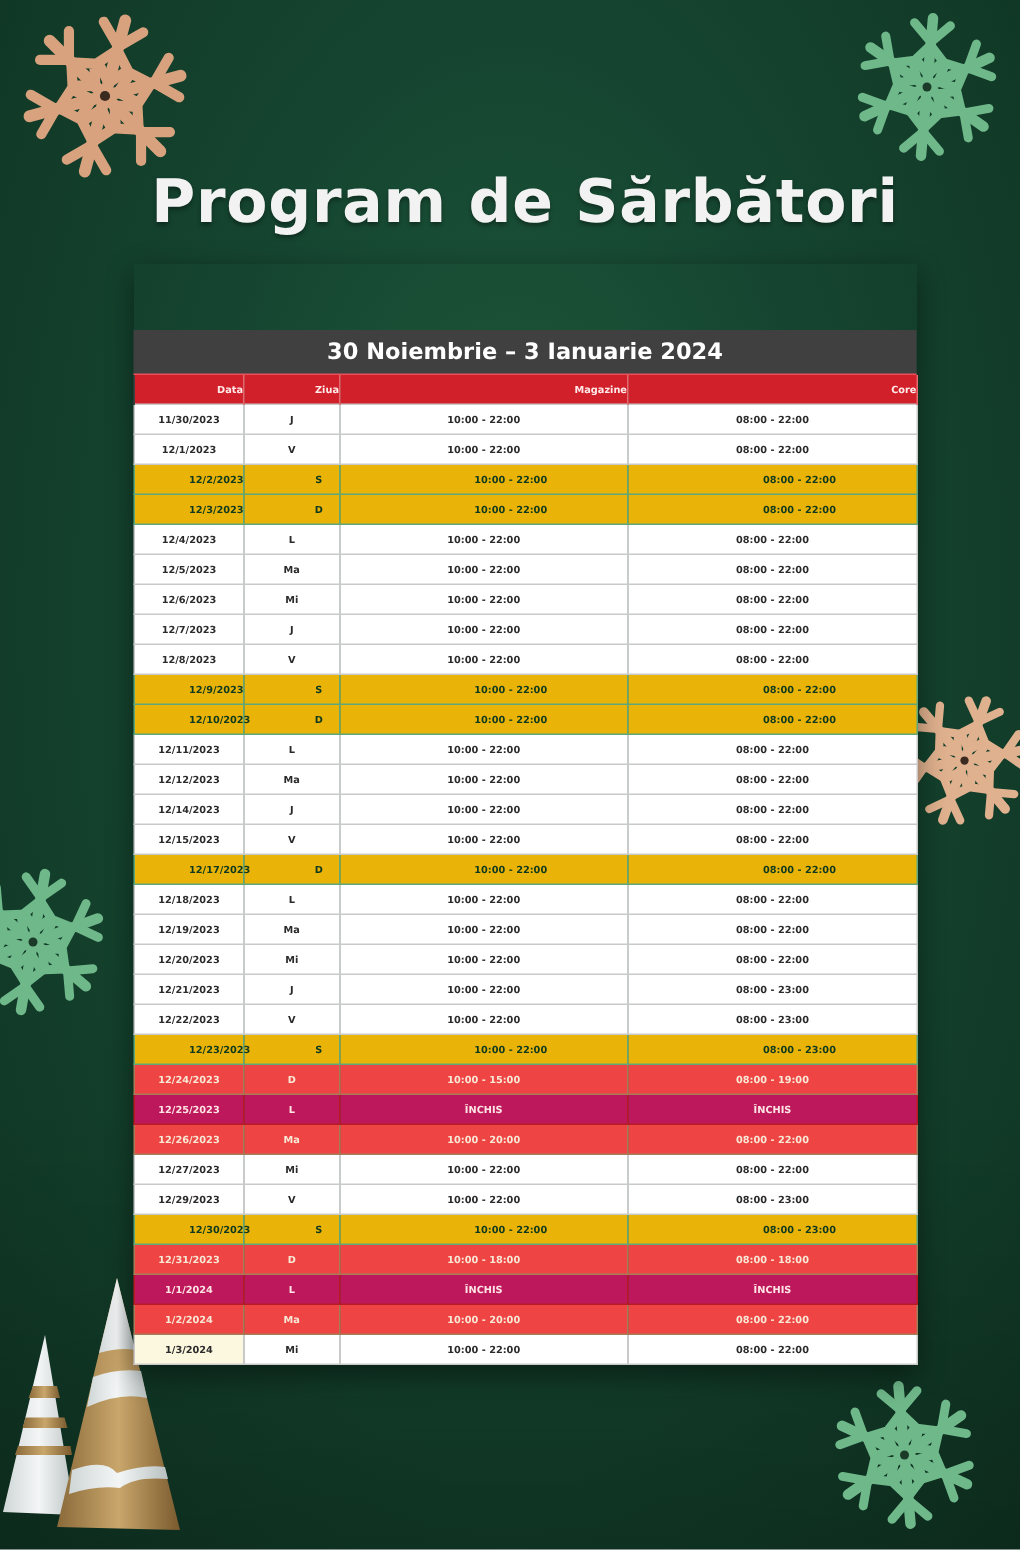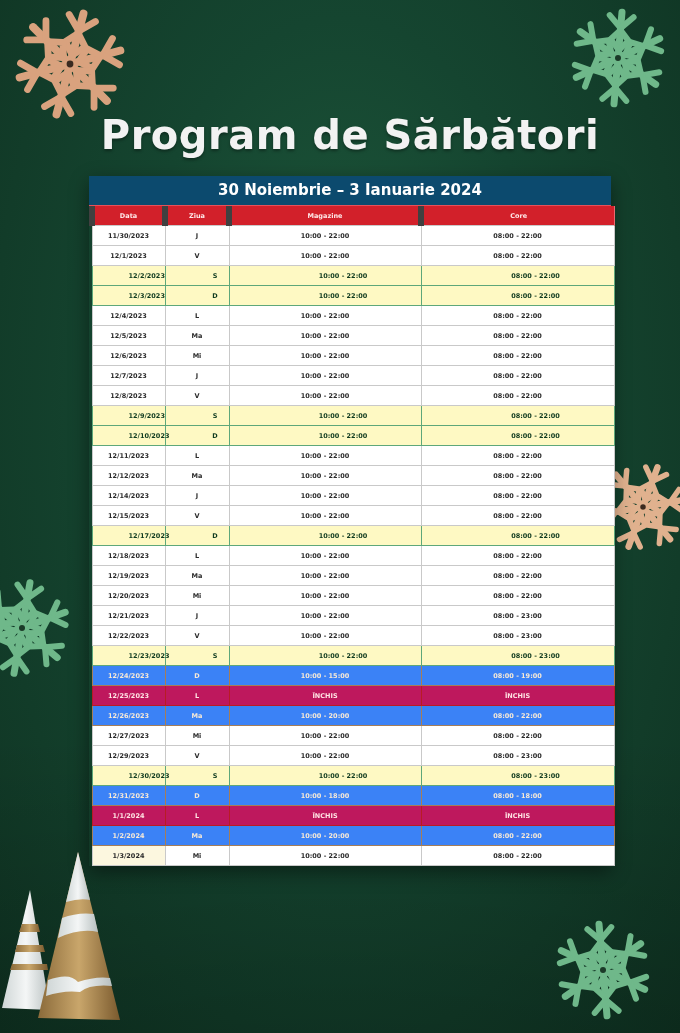--- a/index.html
+++ b/index.html
@@ -17,41 +17,43 @@
       position: absolute; top: 112px; left: 0; width: 700px; text-align: center;
       color: #f2f2f2; font-weight: bold; font-size: 40px; letter-spacing: 0.5px;
       text-shadow: 0 2px 3px rgba(0,0,0,0.35);
       font-family: "DejaVu Sans", sans-serif;
     }
     .table-wrap {
       position: absolute; left: 89px; top: 176px; width: 522px;
       box-shadow: 0 6px 18px rgba(0,0,0,0.45);
     }
     .range-header {
-      background: #0c4a6e; color: #ffffff; height: 29px; line-height: 29px;
+      background: #404040; color: #ffffff; height: 29px; line-height: 29px;
       text-align: center; font-weight: bold; font-size: 15px;
       border-bottom: 1px solid #e6505a;
+      margin-top: 44px;
     }
     table { border-collapse: collapse; width: 522px; table-layout: fixed; }
     col.c-date { width: 73px; }
     col.c-day { width: 64px; }
     col.c-mag { width: 192px; }
     col.c-core { width: 193px; }
     th {
       background: #d2202a; color: #ffe9e9; font-size: 6.5px; font-weight: bold;
-      height: 19px; border-left: 6px solid #404040; border-right: 1px solid #e86a70;
+      height: 19px; border-left: 1px solid #404040; border-right: 1px solid #e86a70;
       padding: 0;
+      text-align: right;
     }
     td {
       height: 19px; padding: 0; text-align: center; font-size: 6.5px; font-weight: bold;
       border: 1px solid #c9c9c9; color: #2a2a2a; white-space: nowrap;
     }
     tr.white td { background: #ffffff; }
-    tr.green td { background: #fef9c3; color: #0f3a1f; border-color: #5ea77a; padding-left: 36px; }
-    tr.tan td { background: #3b82f6; color: #f7e9d6; border-color: #a57d57; }
+    tr.green td { background: #eab308; color: #0f3a1f; border-color: #5ea77a; padding-left: 36px; }
+    tr.tan td { background: #ef4444; color: #f7e9d6; border-color: #a57d57; }
     tr.red td { background: #be185d; color: #ffe4e4; border-color: #b91b24; }
     tr.cream td.date-cell { background: #fcf7df; }
     tr.cream td { background: #ffffff; }
 
     .deco { position: absolute; }
   </style>
 </head>
 <body>
 
 <div class="shadow-floor"></div>

